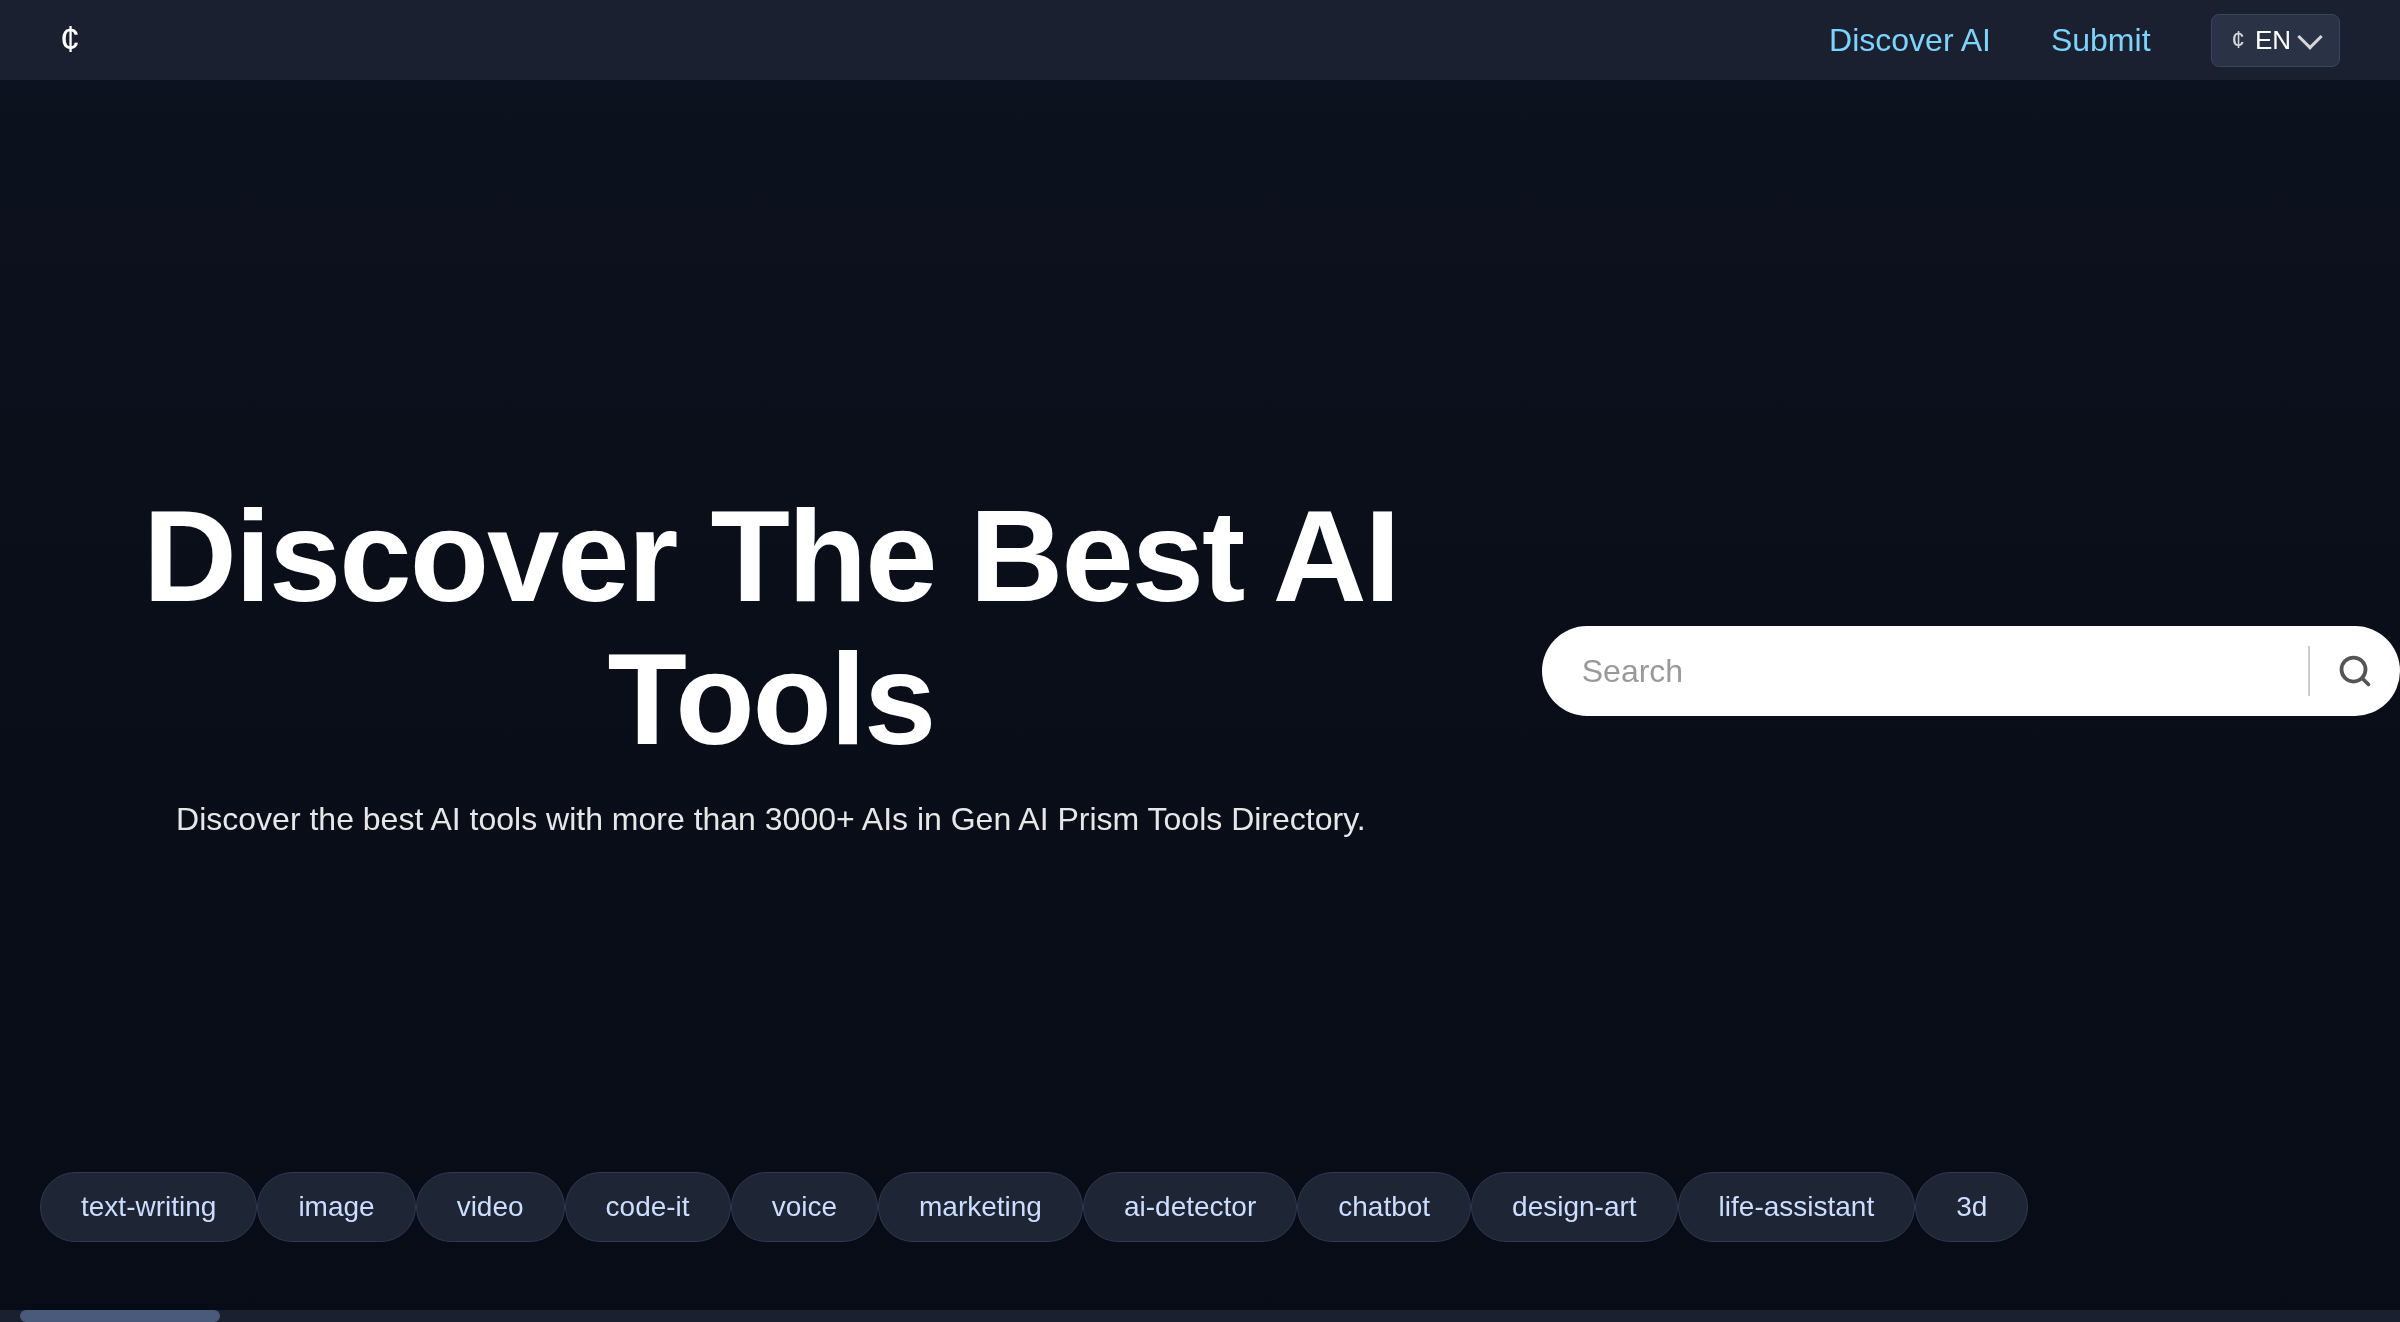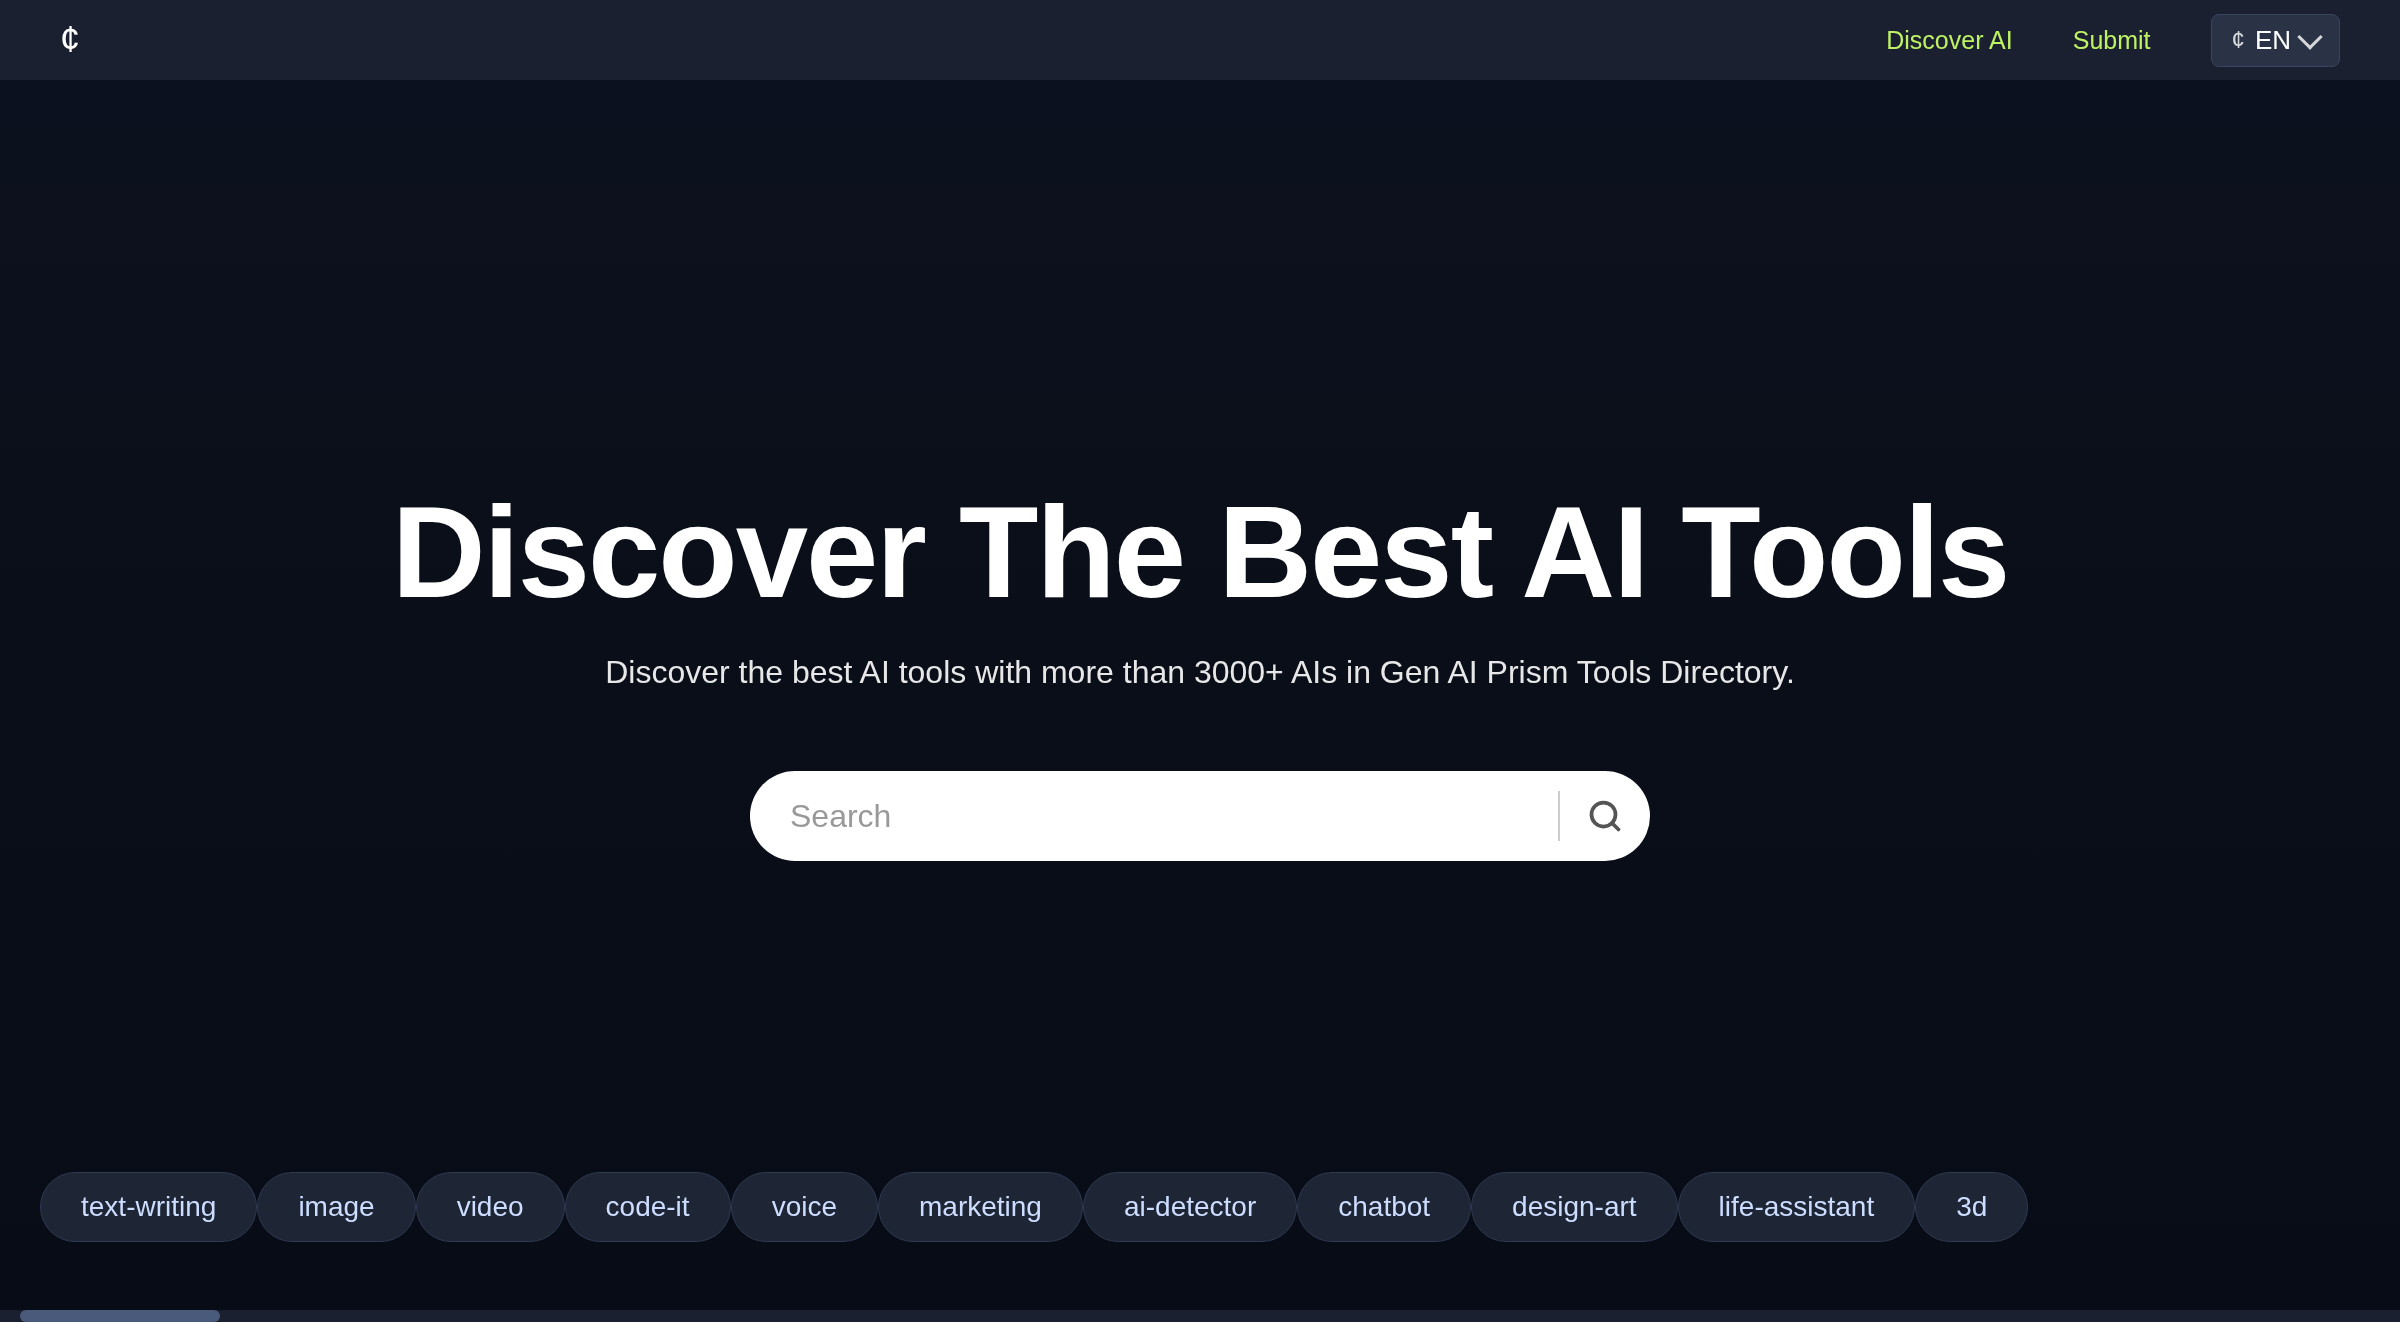--- a/index.html
+++ b/index.html
@@ -40,22 +40,22 @@
       user-select: none;
     }
 
     .navbar-right {
       display: flex;
       align-items: center;
       gap: 60px;
     }
 
     .nav-link {
-      font-size: 25px;
-      color: #bef264;
+      font-size: 32px;
+      color: #7dd3fc;
       text-decoration: none;
       cursor: pointer;
       white-space: nowrap;
     }
 
     .lang-selector {
       display: flex;
       align-items: center;
       gap: 10px;
       background-color: #2a3346;
@@ -82,21 +82,21 @@
       opacity: 0.8;
     }
 
     
     .hero {
       padding-top: 80px;
       width: 100%;
       height: 1322px;
       background: linear-gradient(180deg, #0d1220 0%, #0a0e18 50%, #080c16 100%);
       display: flex;
-      flex-direction: column;
+      flex-direction: row;
       align-items: center;
       justify-content: center;
       position: relative;
     }
 
     .hero-content {
       display: flex;
       flex-direction: column;
       align-items: center;
       gap: 30px;

